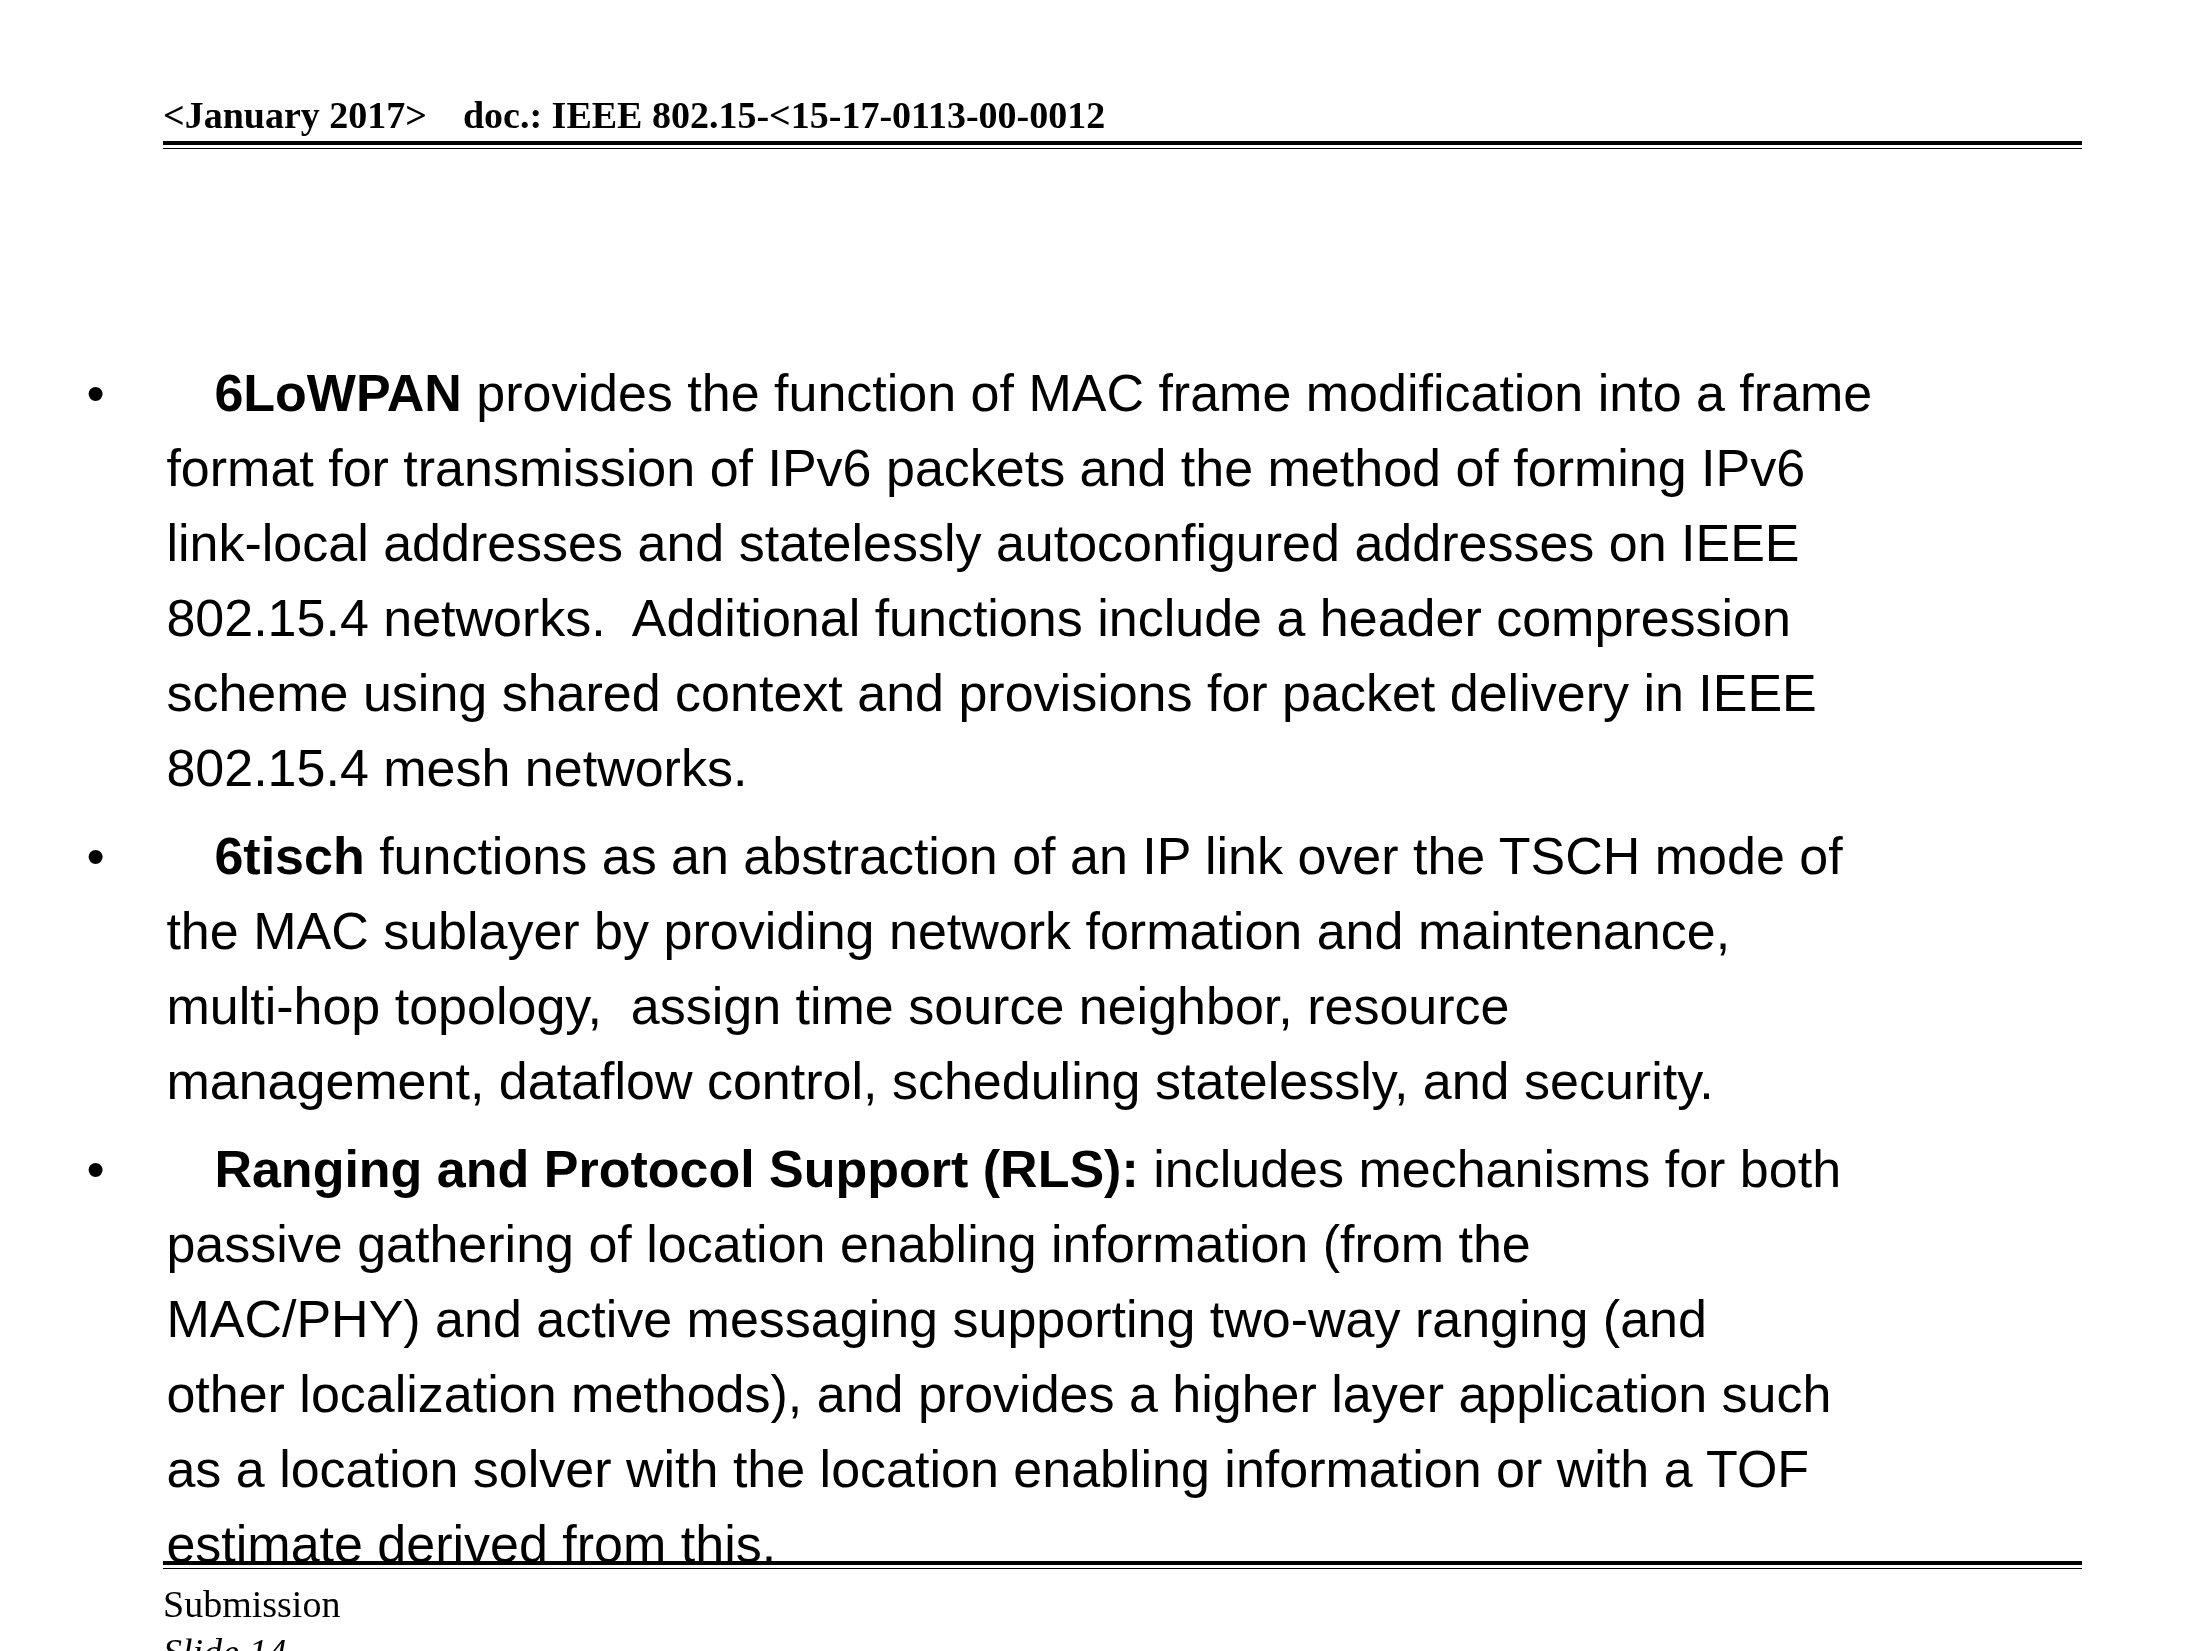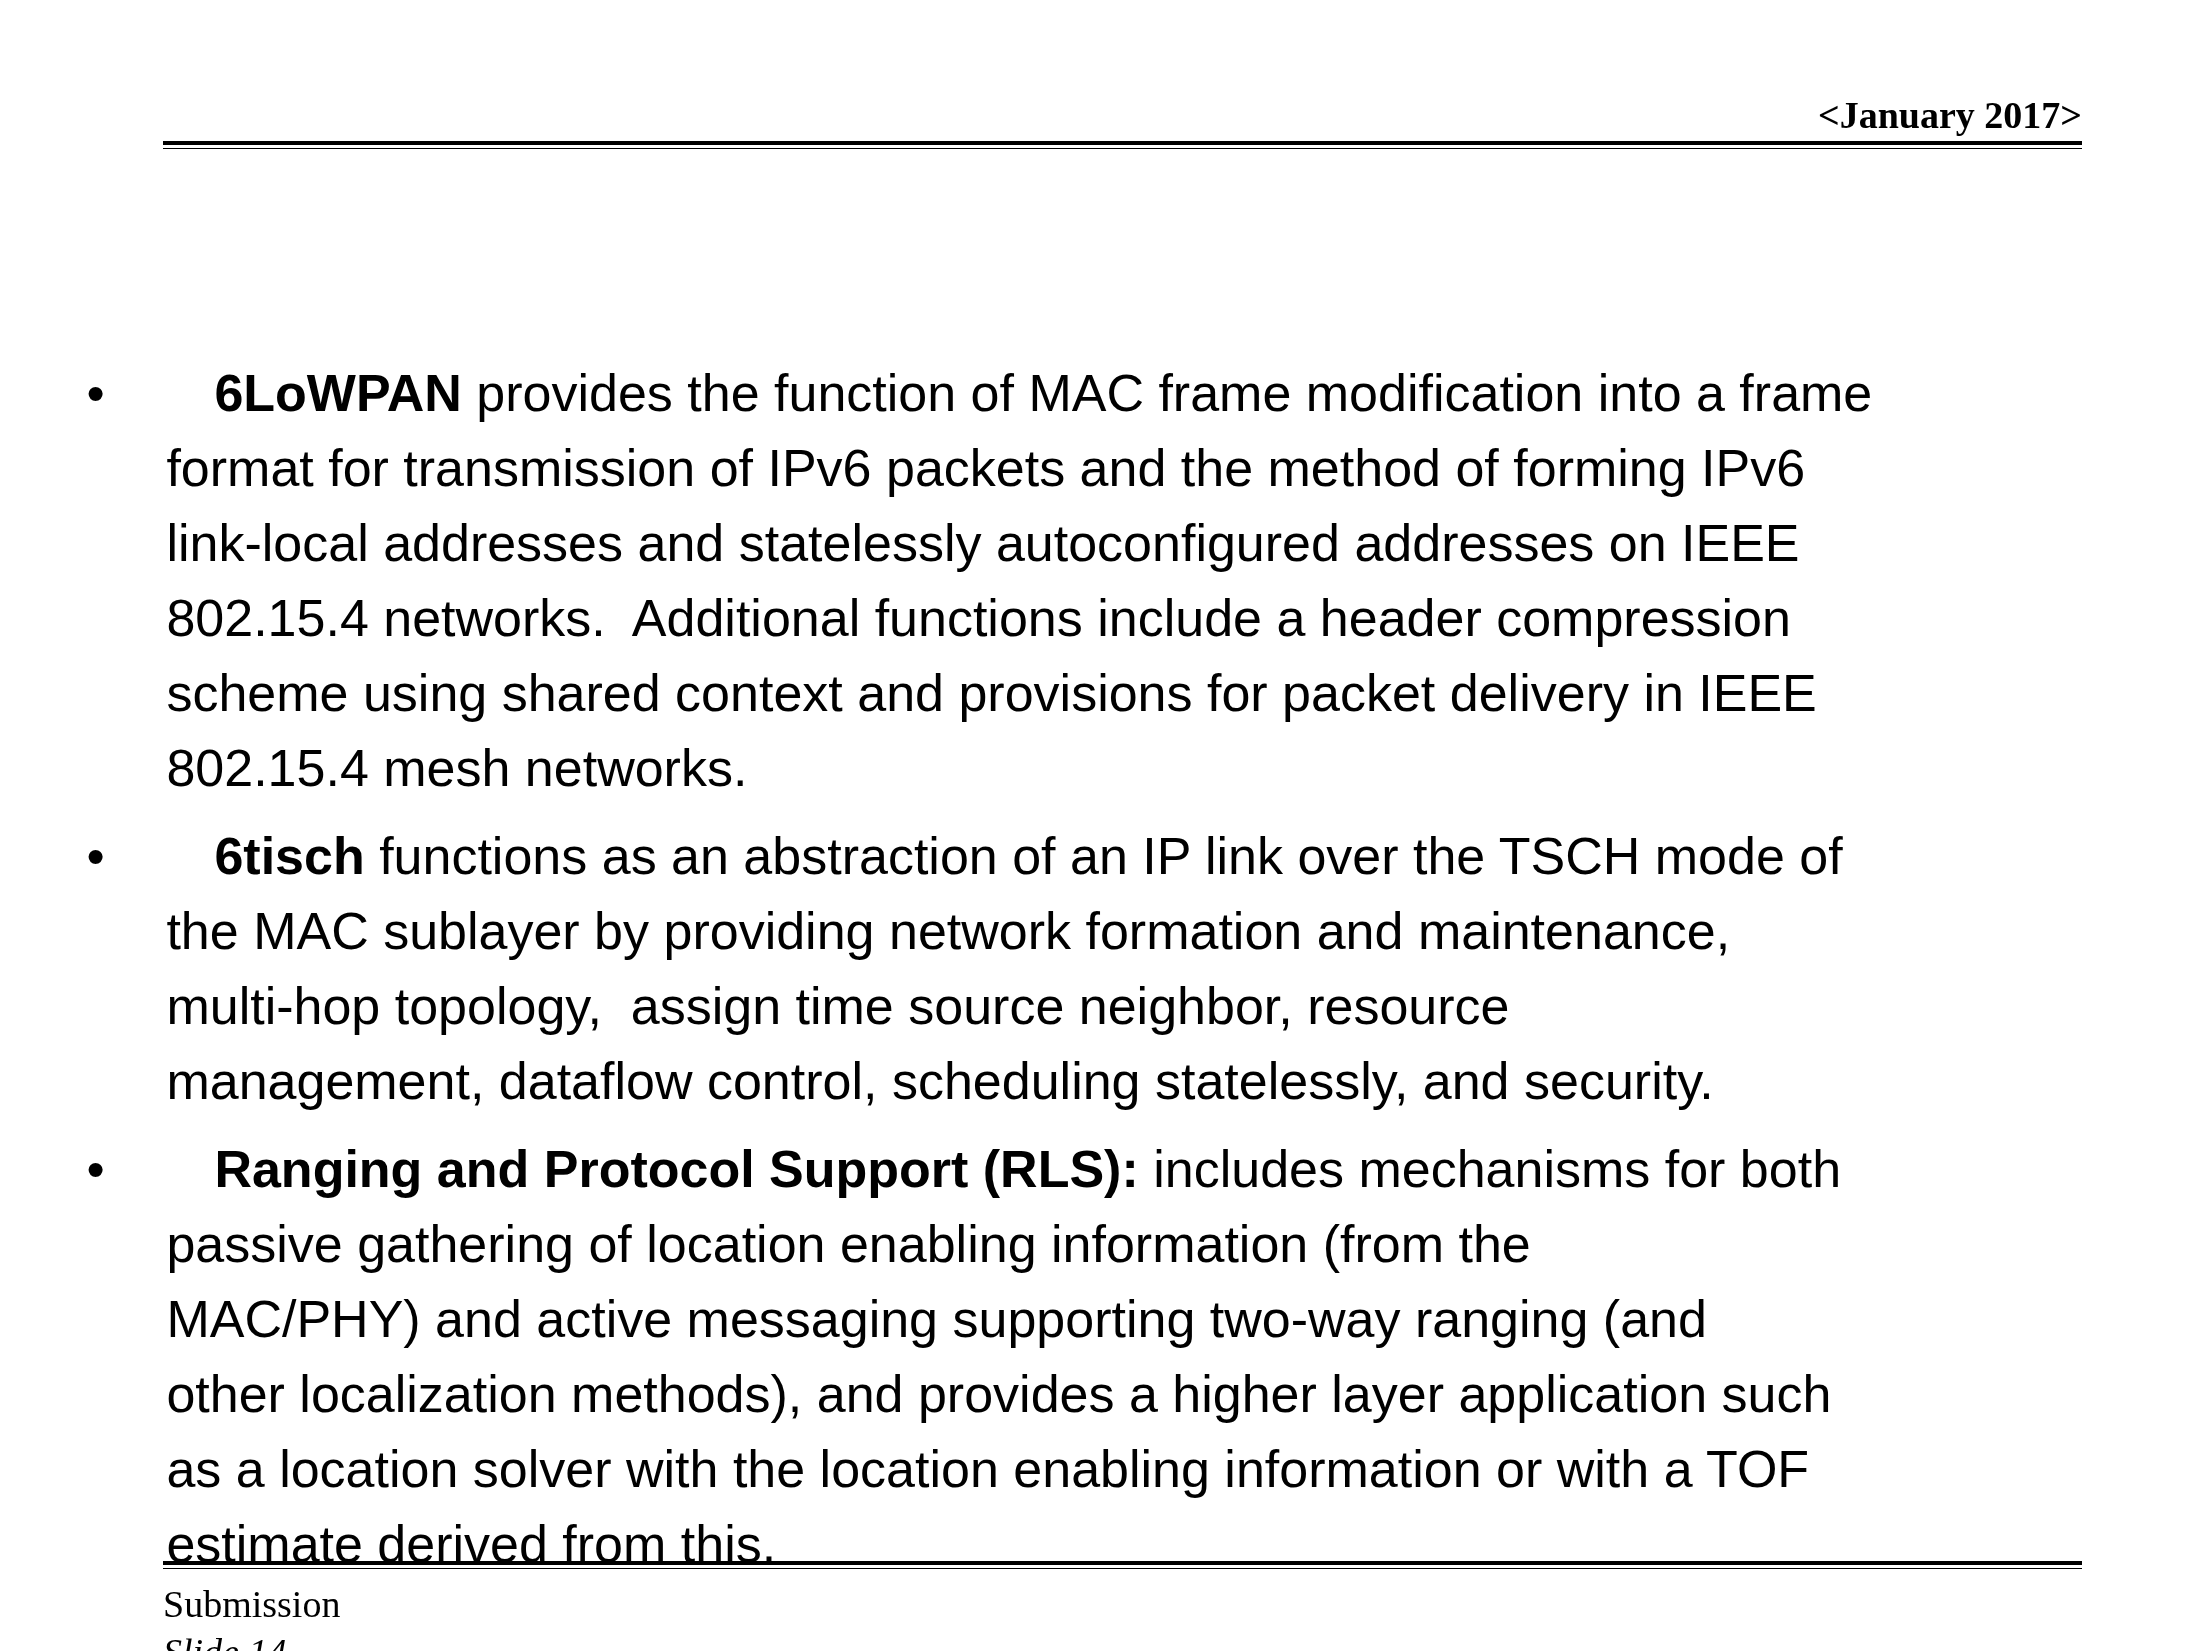--- a/index.html
+++ b/index.html
@@ -9,21 +9,21 @@
     position: relative;
     font-family: "Liberation Sans", sans-serif;
     color: #000000;
     overflow: hidden;
   }
   .slide { position: absolute; left: 0; top: 0; width: 2203px; height: 1652px; background: #ffffff; }
 
   
   .hdr {
     position: absolute; left: 163px; top: 93px; width: 1919px;
-    display: flex; justify-content: flex-end; align-items: baseline;
+    display: flex; justify-content: flex-start; align-items: baseline;
     font-family: "Liberation Serif", serif; font-weight: bold;
     font-size: 38px; line-height: 45px; white-space: pre; gap: 36px;
   }
   .rule {
     position: absolute; left: 163px; width: 1919px; height: 7.7px;
     border-top: 4.3px solid #000; border-bottom: 1.7px solid #000;
     box-sizing: border-box; background: #ffffff;
   }
   .hdr-rule { top: 141px; }
 
@@ -59,20 +59,21 @@
   .ftr-center { text-align: left; font-style: italic; }
   .ftr-right { text-align: left; }
 </style>
 </head>
 <body>
 
 <div class="slide">
 
   <div class="hdr">
     <span>&lt;January 2017&gt;</span>
+    <span>doc.: IEEE 802.15-&lt;15-17-0113-00-0012</span>
   </div>
   <div class="rule hdr-rule"></div>
 
 
   <div class="body-block">
 
     <div class="bullet">
       <span class="bullet-marker">•</span>
       <span class="bullet-text"><b>6LoWPAN</b><span> provides the function of MAC frame modification into a frame
 format for transmission of IPv6 packets and the method of forming IPv6

